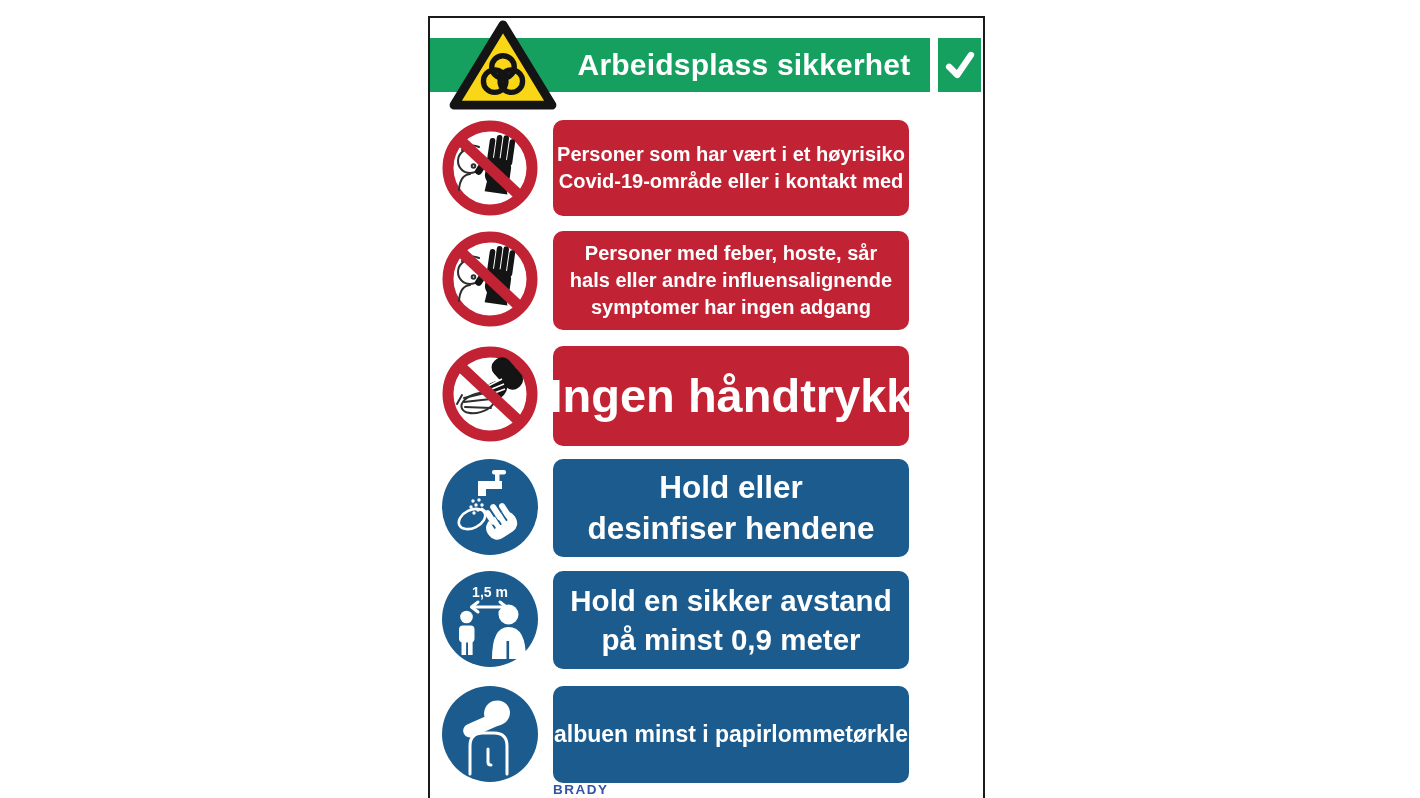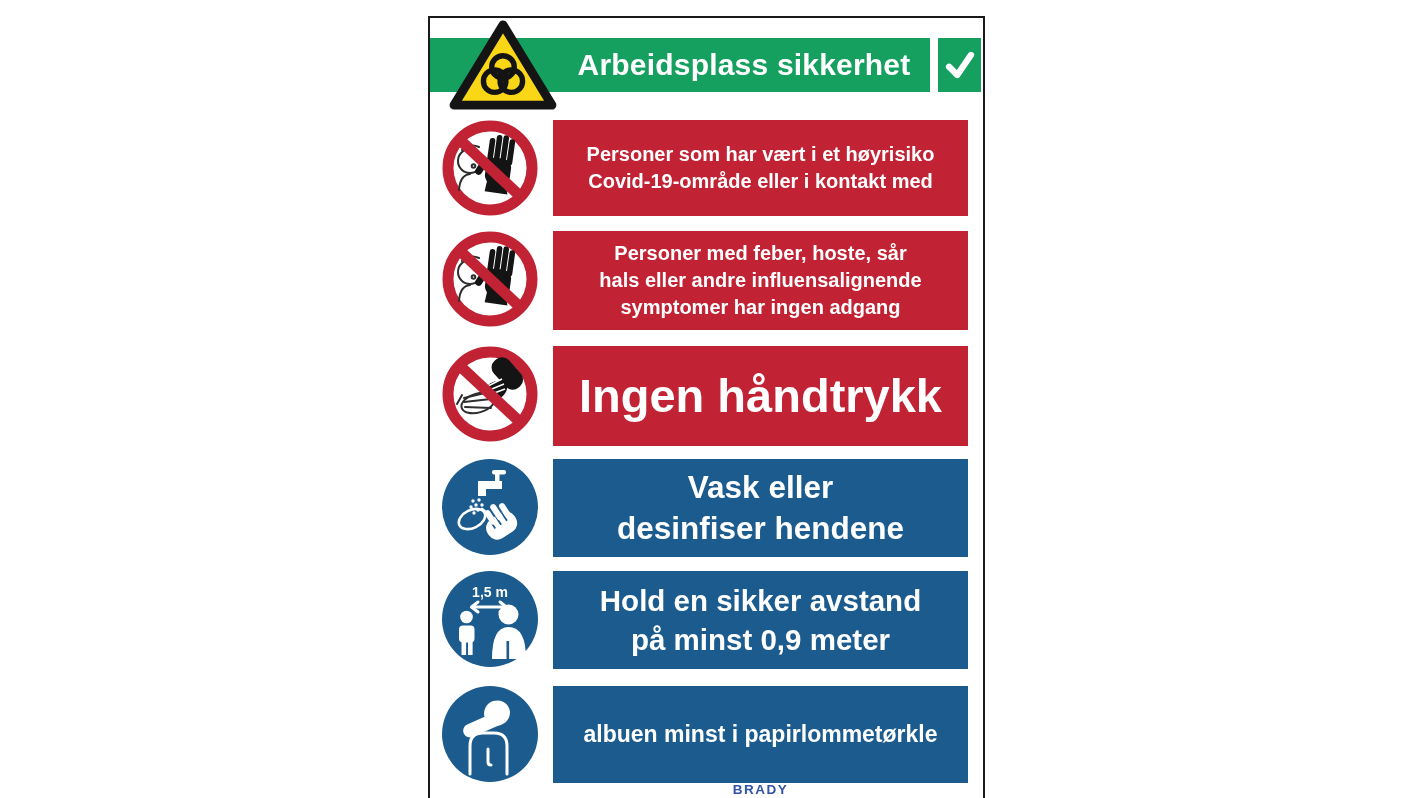--- a/index.html
+++ b/index.html
@@ -19,33 +19,33 @@
   .header-title{position:absolute;left:128px;top:20px;width:372px;height:54px;
     display:flex;align-items:center;justify-content:center;
     color:#fff;font-weight:bold;font-size:30px;letter-spacing:.2px;white-space:nowrap;}
   .check-box{position:absolute;left:508px;top:20px;width:43px;height:54px;background:var(--green);
     display:flex;align-items:center;justify-content:center;}
   .tri-wrap{position:absolute;left:17px;top:0px;width:112px;height:94px;}
 
   
   .row{position:absolute;left:0;width:553px;}
   .row .icon{position:absolute;left:12px;width:96px;height:96px;}
-  .row .box{position:absolute;left:123px;width:415px;top:0;bottom:0;border-radius:0;
+  .row .box{position:absolute;left:123px;width:356px;top:0;bottom:0;border-radius:10px;
     display:flex;flex-direction:column;align-items:center;justify-content:center;
     color:#fff;font-weight:bold;text-align:center;}
   .box.red{background:var(--red);}
   .box.blue{background:var(--blue);}
   .line{display:block;white-space:nowrap;}
   .t-small{font-size:20px;line-height:27px;}
   .t-huge{font-size:47px;line-height:46px;}
   .t-big{font-size:31.5px;line-height:41px;}
   .t-med{font-size:29.5px;line-height:39px;}
   .t-norm{font-size:23px;line-height:31px;}
 
-  .brand{position:absolute;left:123px;width:415px;bottom:1px;text-align:center;
+  .brand{position:absolute;left:123px;width:415px;bottom:1px;text-align:left;
     color:var(--brand);font-weight:bold;font-size:13.5px;letter-spacing:1.5px;line-height:16px;}
 
   svg{display:block;}
   .ring{fill:#fff;stroke:var(--red);stroke-width:11;}
   .slash{stroke:var(--red);stroke-width:11;}
   .disc{fill:var(--blue);}
   .outline{fill:none;stroke:#2E2E2E;stroke-width:2;stroke-linecap:round;stroke-linejoin:round;}
   .blk{fill:#141414;}
   .wht{fill:#fff;}
   .wline{fill:none;stroke:#fff;stroke-linecap:round;stroke-linejoin:round;}
@@ -176,21 +176,21 @@
           <rect class="wht" x="42" y="56" width="32" height="22" rx="10"></rect>
           <g stroke="var(--blue)" stroke-width="1.8">
             <path d="M58 56 v10 M65 56 v10 M51 56 v10"></path>
           </g>
           <rect class="wht" x="66" y="48" width="6" height="16" rx="3"></rect>
           <rect class="wht" x="58" y="44" width="6" height="18" rx="3"></rect>
           <rect class="wht" x="50" y="46" width="6" height="16" rx="3"></rect>
         </g>
       </svg>
       <div class="box blue t-big">
-        <span class="line">Vask eller</span>
+        <span class="line">Hold eller</span>
         <span class="line">desinfiser hendene</span>
       </div>
     </div>
 
     <div class="row" style="top:553px;height:98px;">
       <svg class="icon" viewBox="0 0 96 96">
         <circle class="disc" cx="48" cy="48" r="48"></circle>
         <text class="dist-label" x="48" y="26" text-anchor="middle">1,5 m</text>
         <g class="wline" stroke-width="3">
           <line x1="30" y1="36" x2="64" y2="36"></line>

